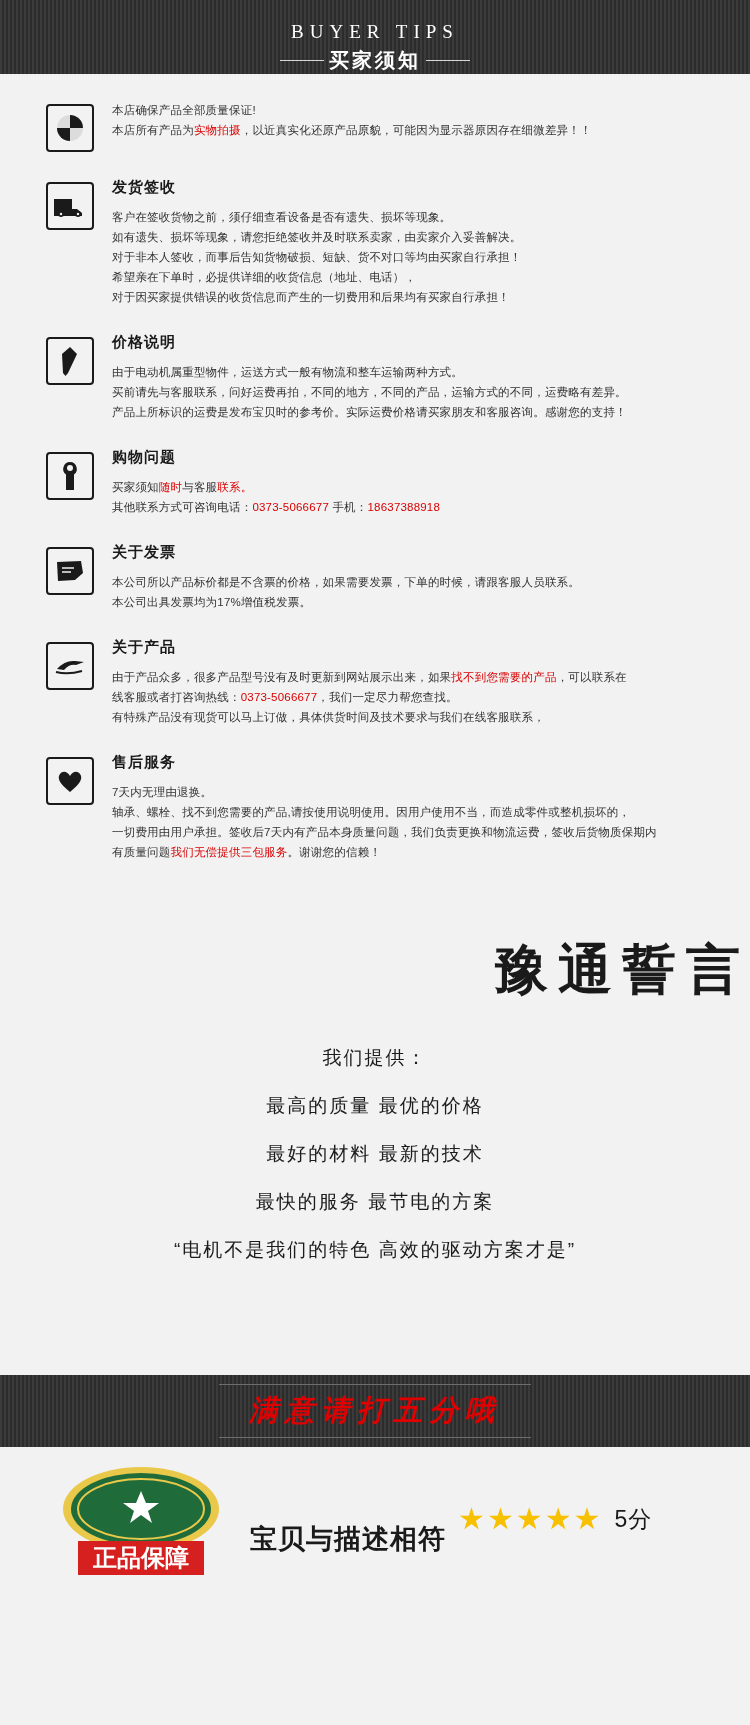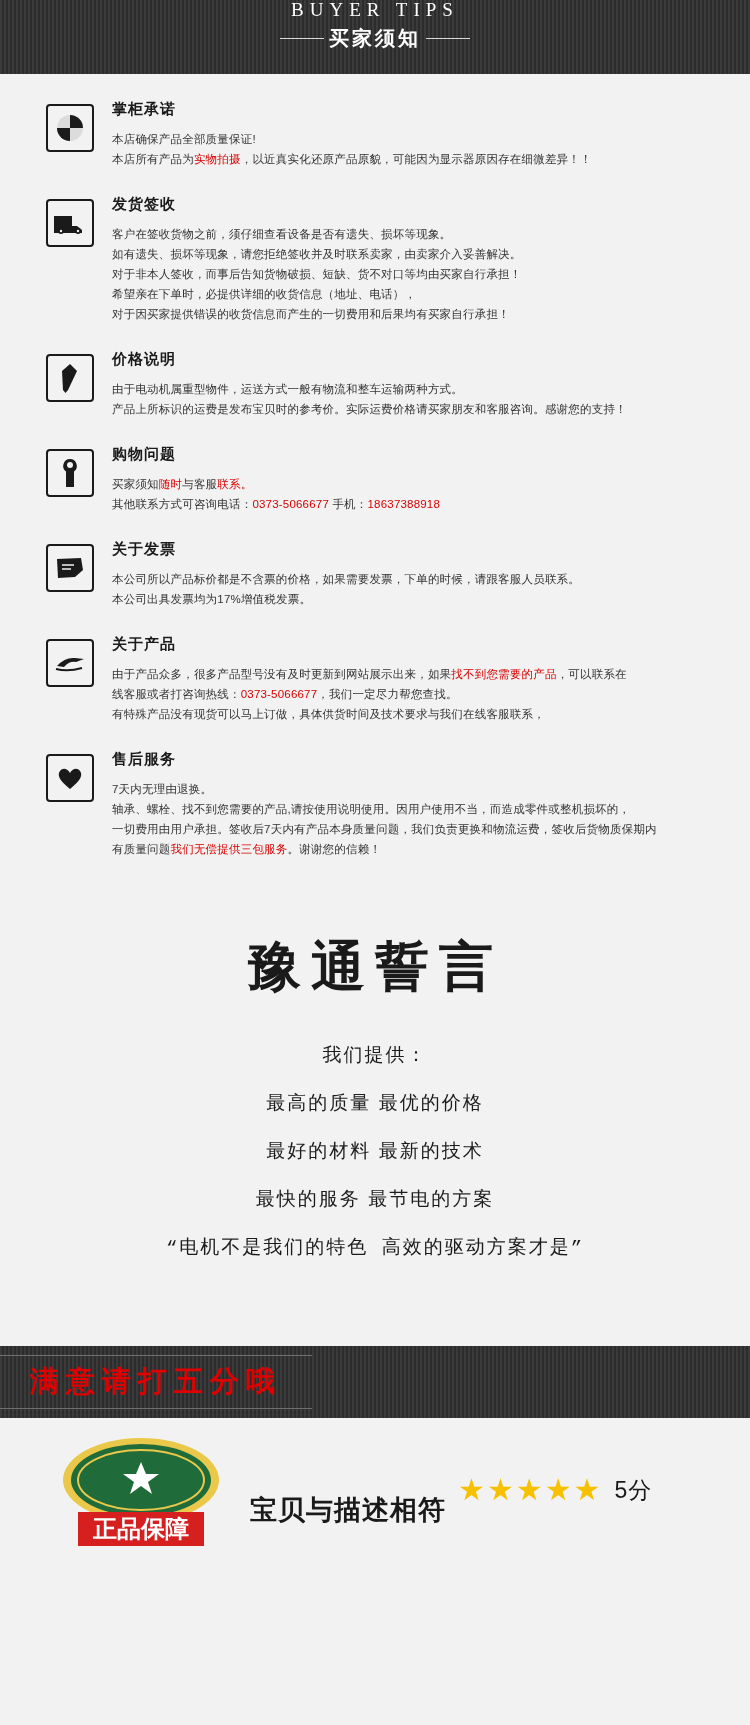--- a/index.html
+++ b/index.html
@@ -12,21 +12,21 @@
   }
   .page { width:750px; position:relative; background:#f2f2f2; }
 
   
   .banner {
     width:750px; height:74px;
     background:
       repeating-linear-gradient(90deg, #3b3b3b 0 2px, #2c2c2c 2px 4px),
       #303030;
     display:flex; flex-direction:column;
-    align-items:center; justify-content:flex-start;
+    align-items:center; justify-content:flex-end;
     color:#ffffff;
   }
   .banner-en {
     font-family:"Liberation Serif", serif;
     font-size:19px; letter-spacing:6px; color:#ffffff;
     line-height:1.1; margin-bottom:4px;
   }
   .banner-cn-row { display:flex; align-items:center; gap:5px; }
   .banner-rule { width:44px; height:1px; background:#d8d8d8; display:block; }
   .banner-cn { font-size:20px; font-weight:bold; letter-spacing:3px; }
@@ -58,35 +58,36 @@
     font-size:11.5px; line-height:20px; color:#333333;
     margin:0; letter-spacing:0.2px;
   }
   .red { color:#d90000; }
 
   
   .pledge { padding:46px 0 60px 0; text-align:center; }
   .pledge-title {
     font-family:"Liberation Serif", serif;
     font-size:54px; font-weight:bold; letter-spacing:10px;
-    color:#1a1a1a; margin:0 0 38px 0;
+    color:#1a1a1a; margin:0 0 38px 0;text-align:right;
   }
   .pledge-line {
     font-size:19px; color:#1c1c1c; margin:0 0 22px 0; letter-spacing:2px;
   }
-  .pledge-line:last-child { margin-bottom:8px;font-family:Liberation Mono, monospace; }
+  .pledge-line:last-child { margin-bottom:16px; }
 
   
   .rate-banner {
-    width:750px; height:72px; margin-top:18px;
+    width:750px; height:72px; margin-top:36px;
     background:
       repeating-linear-gradient(90deg, #3b3b3b 0 2px, #2c2c2c 2px 4px),
       #303030;
-    display:flex; align-items:center; justify-content:flex-start;
+    display:flex; align-items:center; justify-content:center;
     position:relative;
+    font-style:italic;
   }
   .rate-banner .inner {
     border-top:1px solid #6e6e6e; border-bottom:1px solid #6e6e6e;
     padding:6px 30px;
   }
   .rate-text {
     color:#e10000; font-size:29px; font-weight:bold; letter-spacing:7px;
     font-family:"Liberation Sans", sans-serif;
   }
 
@@ -121,21 +122,20 @@
   <div class="sections" id="sections">
       <div class="sec">
         <div class="icon-box">
           <svg width="30" height="30" viewBox="0 0 30 30">
             <circle cx="15" cy="15" r="13" fill="#dcdcdc"></circle>
             <path d="M15 15 L15 2 A13 13 0 0 1 28 15 Z" fill="#1a1a1a"></path>
             <path d="M15 15 L2 15 A13 13 0 0 0 15 28 Z" fill="#1a1a1a"></path>
           </svg>
         </div>
         <div class="sec-body">
-          <div class="sec-title">掌柜承诺</div>
           <p class="sec-line"><span>本店确保产品全部质量保证!</span></p>
           <p class="sec-line"><span>本店所有产品为</span><span class="red">实物拍摄</span><span>，以近真实化还原产品原貌，可能因为显示器原因存在细微差异！！</span></p>
         </div>
       </div>
       <div class="sec">
         <div class="icon-box">
           <svg width="34" height="22" viewBox="0 0 34 22">
             <path d="M1 4 h18 v10 h5 l5 4 v3 H1 Z" fill="#1a1a1a"></path>
             <circle cx="8" cy="19" r="3" fill="#1a1a1a"></circle>
             <circle cx="25" cy="19" r="3" fill="#1a1a1a"></circle>
@@ -155,20 +155,21 @@
       <div class="sec">
         <div class="icon-box">
           <svg width="22" height="30" viewBox="0 0 22 30">
             <path d="M11 1 L18 8 L9 27 L4 27 L3 8 Z" fill="#1a1a1a"></path>
             <path d="M4 27 L9 27 L6.5 30 Z" fill="#1a1a1a"></path>
           </svg>
         </div>
         <div class="sec-body">
           <div class="sec-title">价格说明</div>
           <p class="sec-line"><span>由于电动机属重型物件，运送方式一般有物流和整车运输两种方式。</span></p>
+          <p class="sec-line"><span>买前请先与客服联系，问好运费再拍，不同的地方，不同的产品，运输方式的不同，运费略有差异。</span></p>
           <p class="sec-line"><span>产品上所标识的运费是发布宝贝时的参考价。实际运费价格请买家朋友和客服咨询。感谢您的支持！</span></p>
         </div>
       </div>
       <div class="sec">
         <div class="icon-box">
           <svg width="24" height="30" viewBox="0 0 24 30">
             <path d="M12 1 a7 7 0 0 1 4 12.6 V29 h-8 V13.6 A7 7 0 0 1 12 1 Z" fill="#1a1a1a"></path>
             <circle cx="12" cy="7" r="3" fill="#f2f2f2"></circle>
           </svg>
         </div>

